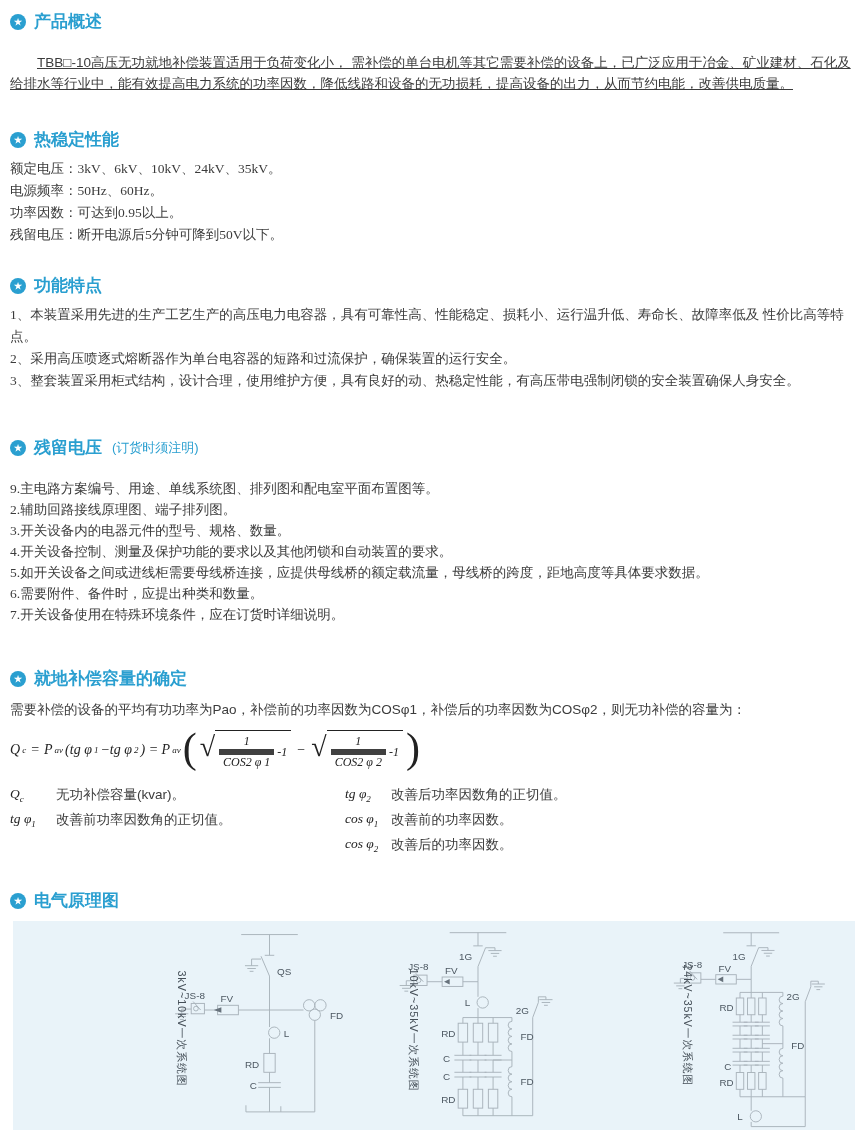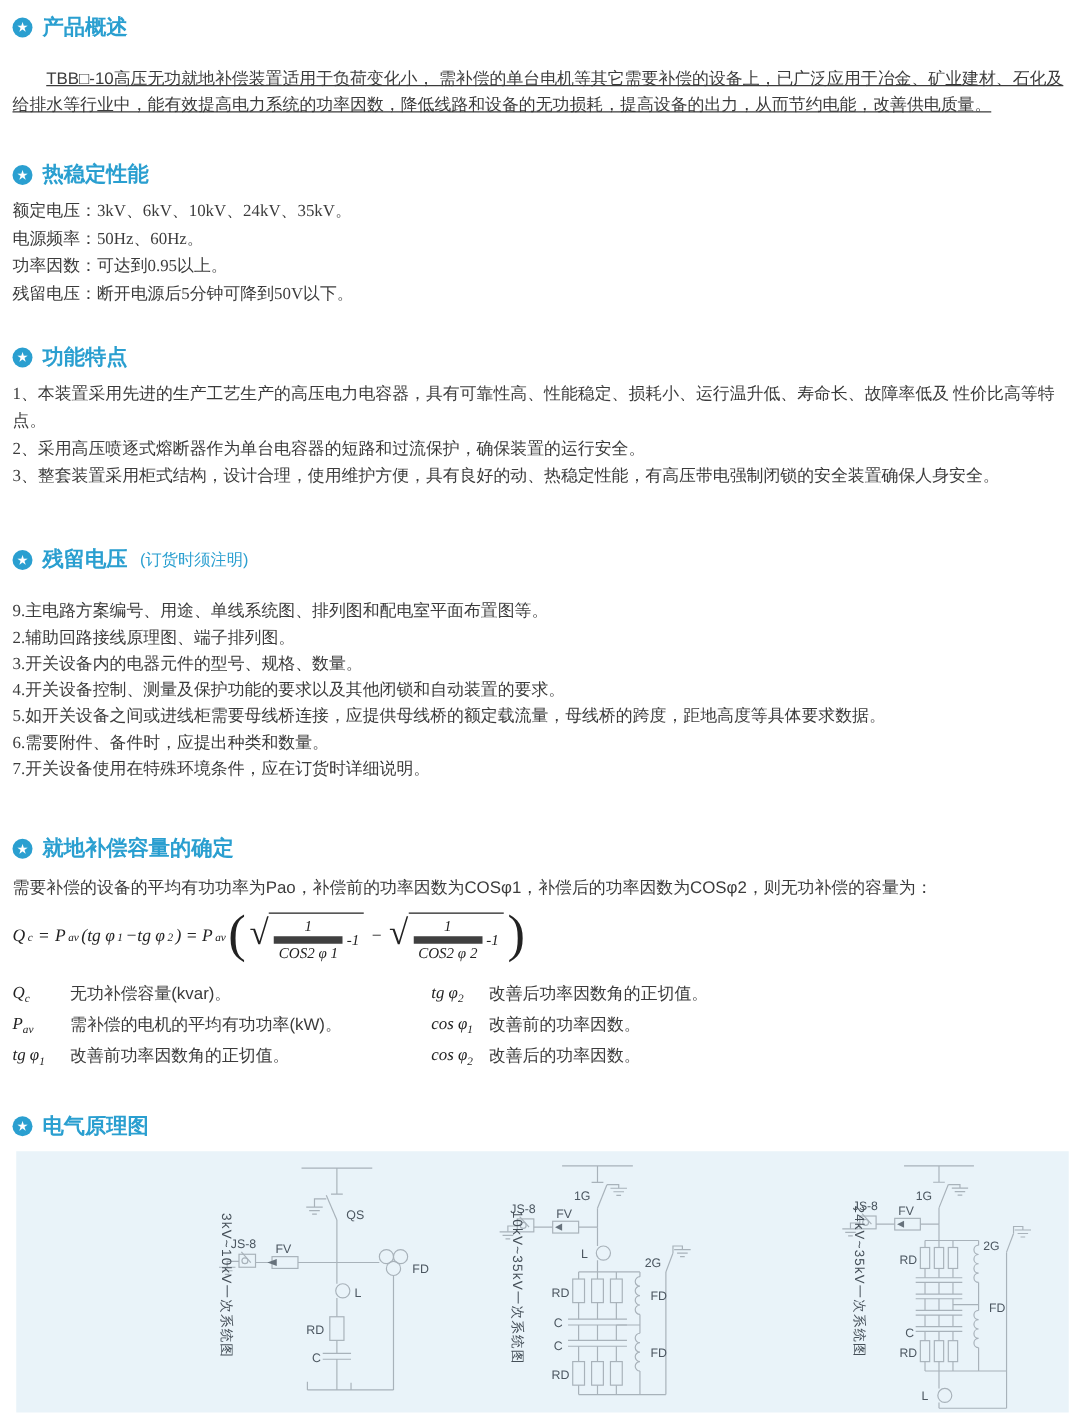--- a/index.html
+++ b/index.html
@@ -173,24 +173,20 @@
         </span>
       </span>
       <span class="bigp">)</span>
     </div>
 
     <div class="defs">
       <div class="defs-col left">
         <div class="def">
           <span class="sym"><span>Q</span><sub>c</sub></span>
           <span>无功补偿容量(kvar)。</span>
-        </div>
-        <div class="def">
-          <span class="sym"><span>P</span><sub>av</sub></span>
-          <span>需补偿的电机的平均有功功率(kW)。</span>
         </div>
         <div class="def">
           <span class="sym"><span>tg φ</span><sub>1</sub></span>
           <span>改善前功率因数角的正切值。</span>
         </div>
       </div>
       <div class="defs-col">
         <div class="def">
           <span class="sym"><span>tg φ</span><sub>2</sub></span>
           <span>改善后功率因数角的正切值。</span>

